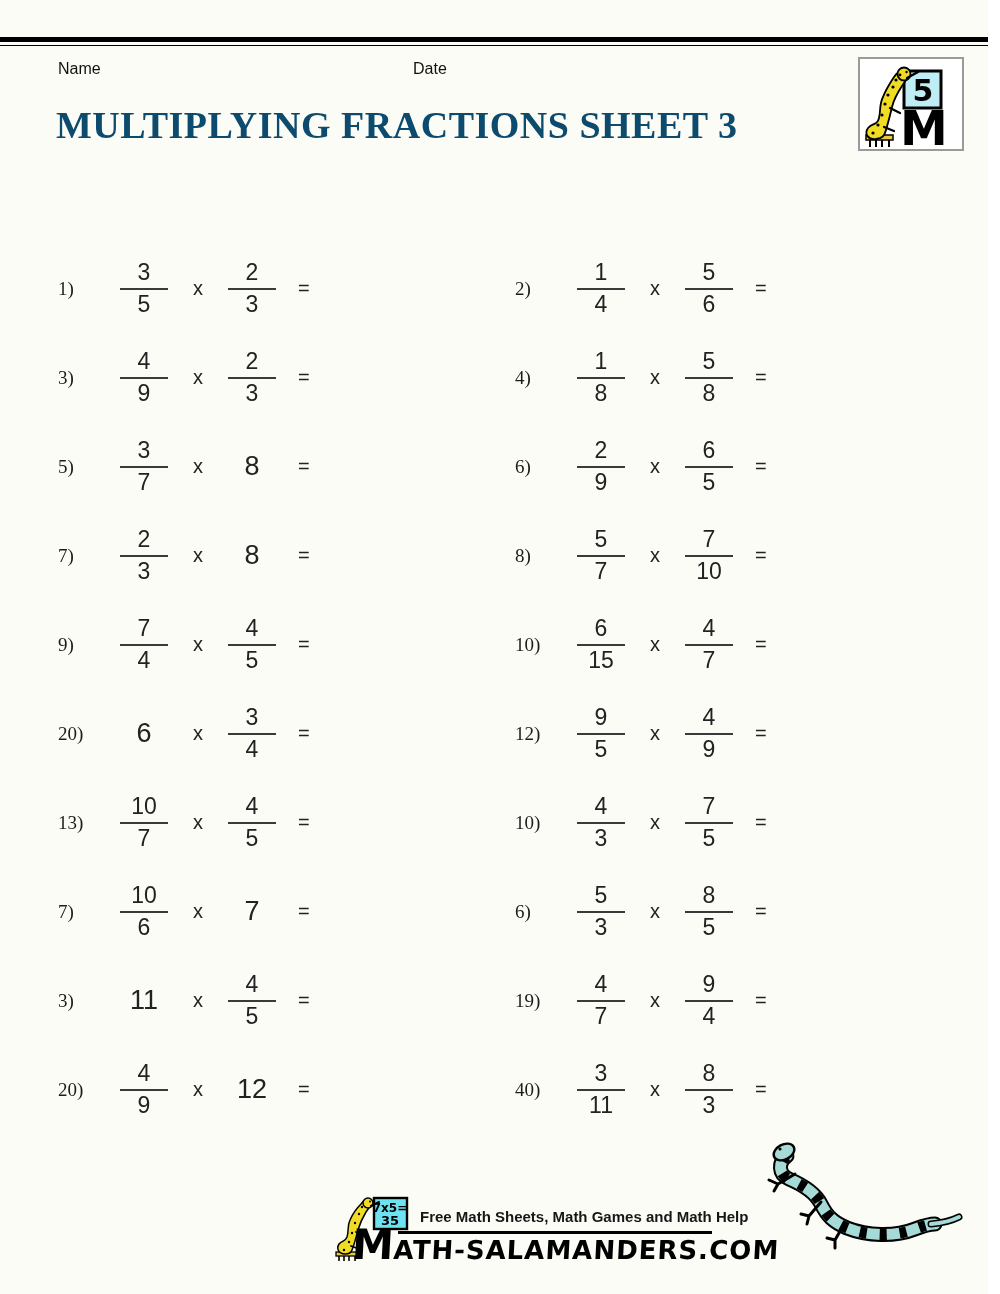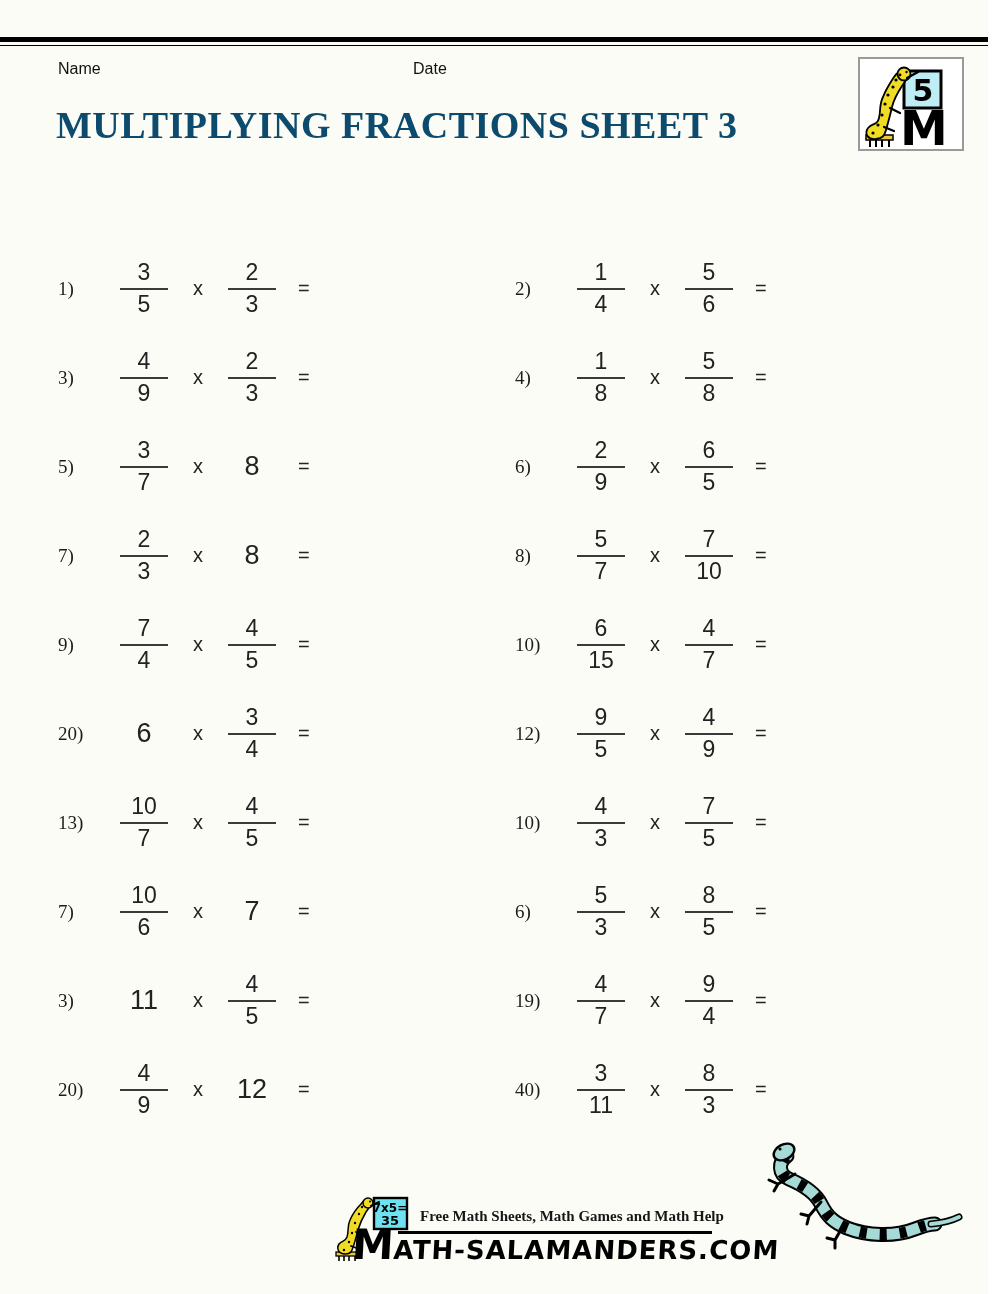--- a/index.html
+++ b/index.html
@@ -29,21 +29,21 @@
   .pnum{width:50px;flex:none;font-family:"Liberation Serif",serif;font-size:19px;color:#1c1c1c;}
   .opbox{width:72px;flex:none;display:flex;justify-content:center;}
   .times{width:36px;flex:none;text-align:center;font-size:20px;color:#222;}
   .equals{margin-left:10px;font-size:20px;color:#222;}
   .frac{display:inline-flex;flex-direction:column;align-items:center;min-width:48px;
         font-size:23px;line-height:1.12;color:#222;}
   .frac .num,.frac .den{padding:0 10px;}
   .frac .bar{align-self:stretch;height:2px;background:#3a3a3a;margin:2px 0;}
   .whole{font-size:27px;color:#222;}
   
-  .footer-tagline{position:absolute;left:420px;top:1208px;font-size:15px;font-weight:bold;color:#161616;white-space:nowrap;font-family:Liberation Serif, serif;}
+  .footer-tagline{position:absolute;left:420px;top:1208px;font-size:15px;font-weight:bold;color:#161616;white-space:nowrap;}
   .footer-line{position:absolute;left:398px;top:1231px;width:314px;height:3px;background:#000;}
   .footer-site{position:absolute;left:352px;top:1224px;display:flex;align-items:baseline;transform:skewX(-3deg);}
   .footer-site .bigM{font-family:"DejaVu Sans",sans-serif;font-weight:bold;font-size:42px;line-height:1;color:#000;}
   .footer-site .site-text{font-family:"DejaVu Sans",sans-serif;font-weight:bold;font-size:26px;letter-spacing:1px;color:#000;}
   .footer-mark{position:absolute;left:332px;top:1196px;}
   .corner-lizard{position:absolute;left:763px;top:1138px;}
 </style>
 </head>
 <body>
 

